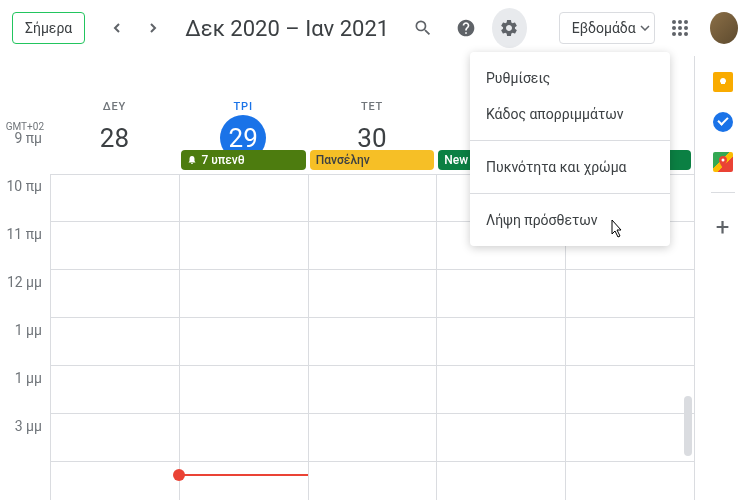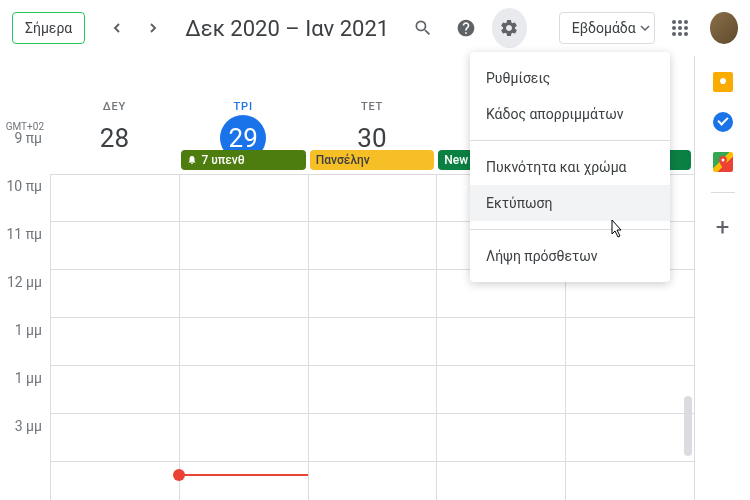--- a/index.html
+++ b/index.html
@@ -256,20 +256,19 @@
 
 <div class="scrollbar-track">
   <div class="scrollbar-thumb" style="top:340px;height:60px;"></div>
 </div>
 
 <div class="settings-menu">
   <div class="menu-item">Ρυθμίσεις</div>
   <div class="menu-item">Κάδος απορριμμάτων</div>
   <div class="menu-divider"></div>
   <div class="menu-item">Πυκνότητα και χρώμα</div>
-  <div class="menu-item hovered">Εκτύπωση</div>
   <div class="menu-divider"></div>
   <div class="menu-item">Λήψη πρόσθετων</div>
 </div>
 
 <svg class="cursor-pointer" width="20" height="24" style="left:606px;top:218px;">
   <path d="M6 2 L6 16 L9 13 L12 19 L14 18 L11 12 L15 12 Z" fill="#fff" stroke="#000" stroke-width="1"></path>
 </svg>
 
 </body></html>

